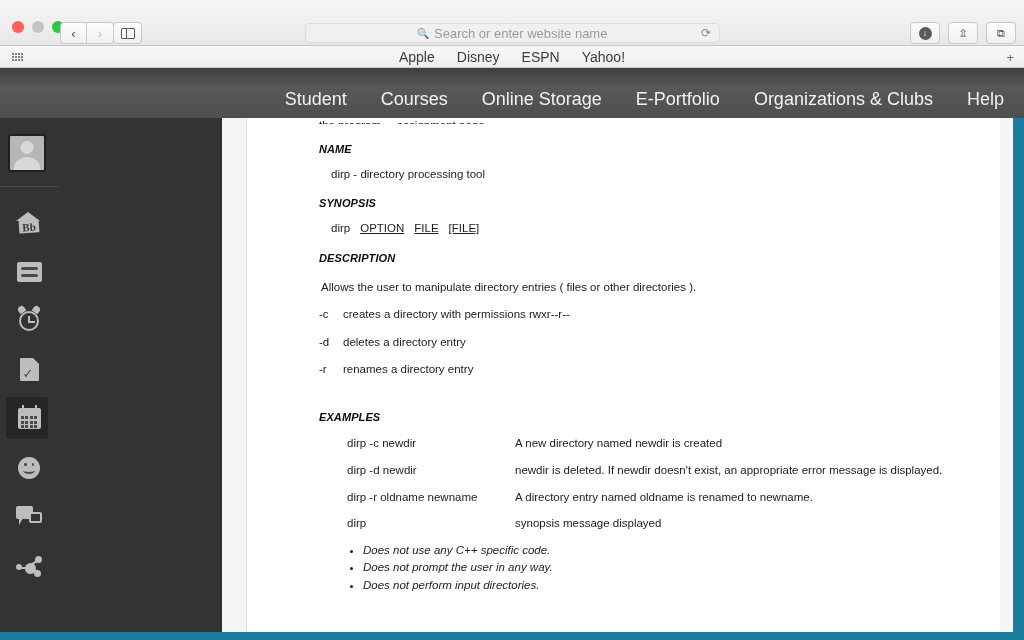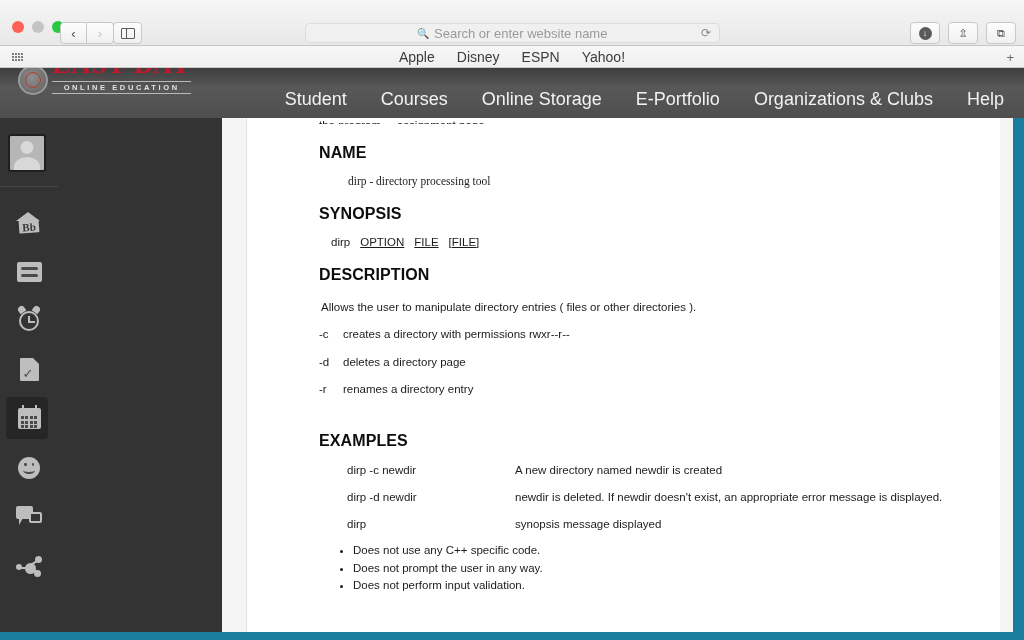--- a/index.html
+++ b/index.html
@@ -340,41 +340,42 @@
     font-size: 11.5px;
     color: #1c1c1c;
     line-height: 1.35;
   }
   .cut-line {
     height: 6px; overflow: hidden;
     margin: 0 0 4px 0;
     font-size: 11.5px; color: #1c1c1c;
   }
   .sec-head {
-    font-weight: bold; font-size: 16px; color: #0d0d0d;
+    font-weight: bold; font-size: 11px; color: #0d0d0d;
     margin: 14px 0 0 0;
     letter-spacing: 0.1px;
+    font-style: italic;
   }
   .sec-head.first { margin-top: 18px; }
-  .indent-line { margin: 10px 0 0 29px; font-family: Liberation Serif, serif; }
+  .indent-line { margin: 10px 0 0 12px; }
   .desc-intro { margin: 14px 0 0 2px; }
 
   .opt-row { display: flex; margin-top: 12px; }
   .opt-flag { width: 24px; flex: none; }
   .opt-desc { }
 
   .syn-line { margin: 10px 0 0 12px; }
   .syn-line .u { text-decoration: underline; margin-left: 10px; }
 
   .examples { margin: 12px 0 0 28px; }
   .ex-row { display: flex; margin-top: 11px; }
   .ex-cmd { width: 168px; flex: none; }
   .ex-desc { }
 
-  .bullets { margin: 11px 0 0 34px; list-style: disc; }
+  .bullets { margin: 11px 0 0 44px; list-style: disc; font-style: italic; }
   .bullets li { margin-top: 3px; }
   .bullets.tight li { margin-top: 2px; }
 </style>
 </head>
 <body>
 
 <div class="browser-chrome">
   <div class="traffic-lights">
     <span class="tl tl-close"></span>
     <span class="tl tl-min"></span>
@@ -425,27 +426,20 @@
       <i></i>
   </span>
   <span class="bm-item">Apple</span>
   <span class="bm-item">Disney</span>
   <span class="bm-item">ESPN</span>
   <span class="bm-item">Yahoo!</span>
   <span class="plus-ico">+</span>
 </div>
 
 <div class="site-header">
-  <div class="logo-wrap">
-    <span class="logo-seal"></span>
-    <span class="logo-text">
-      <span class="logo-main">EAST BAY</span>
-      <span class="logo-sub">ONLINE EDUCATION</span>
-    </span>
-  </div>
   <div class="site-nav">
     <span class="nav-item">Student</span>
     <span class="nav-item">Courses</span>
     <span class="nav-item">Online Storage</span>
     <span class="nav-item">E-Portfolio</span>
     <span class="nav-item">Organizations &amp; Clubs</span>
     <span class="nav-item">Help</span>
   </div>
 </div>
 
@@ -544,47 +538,51 @@
 
     <div class="sec-head">DESCRIPTION</div>
     <div class="desc-intro">Allows the user to manipulate directory entries ( files or other directories ).</div>
 
     <div class="opt-row">
       <span class="opt-flag">-c</span>
       <span class="opt-desc">creates a directory with permissions rwxr--r--</span>
     </div>
     <div class="opt-row">
       <span class="opt-flag">-d</span>
-      <span class="opt-desc">deletes a directory page</span>
+      <span class="opt-desc">deletes a directory entry</span>
     </div>
     <div class="opt-row">
       <span class="opt-flag">-r</span>
       <span class="opt-desc">renames a directory entry</span>
     </div>
 
     <div class="sec-head" style="margin-top:32px">EXAMPLES</div>
     <div class="examples">
       <div class="ex-row">
         <span class="ex-cmd">dirp -c newdir</span>
         <span class="ex-desc">A new directory named newdir is created</span>
       </div>
       <div class="ex-row">
         <span class="ex-cmd">dirp -d newdir</span>
         <span class="ex-desc">newdir is deleted.  If newdir doesn't exist, an appropriate error message is displayed.</span>
       </div>
       <div class="ex-row">
+        <span class="ex-cmd">dirp -r oldname newname</span>
+        <span class="ex-desc">A directory entry named oldname is renamed to newname.</span>
+      </div>
+      <div class="ex-row">
         <span class="ex-cmd">dirp</span>
         <span class="ex-desc">synopsis message displayed</span>
       </div>
     </div>
 
     <ul class="bullets tight">
       <li>Does not use any C++ specific code.</li>
       <li>Does not prompt the user in any way.</li>
-      <li>Does not perform input validation.</li>
+      <li>Does not perform input directories.</li>
     </ul>
 
   </div>
 </div>
 
 <div class="page-scroll-right"></div>
 <div class="teal-rail"></div>
 <div class="teal-bottom"></div>
 
 </body></html>

